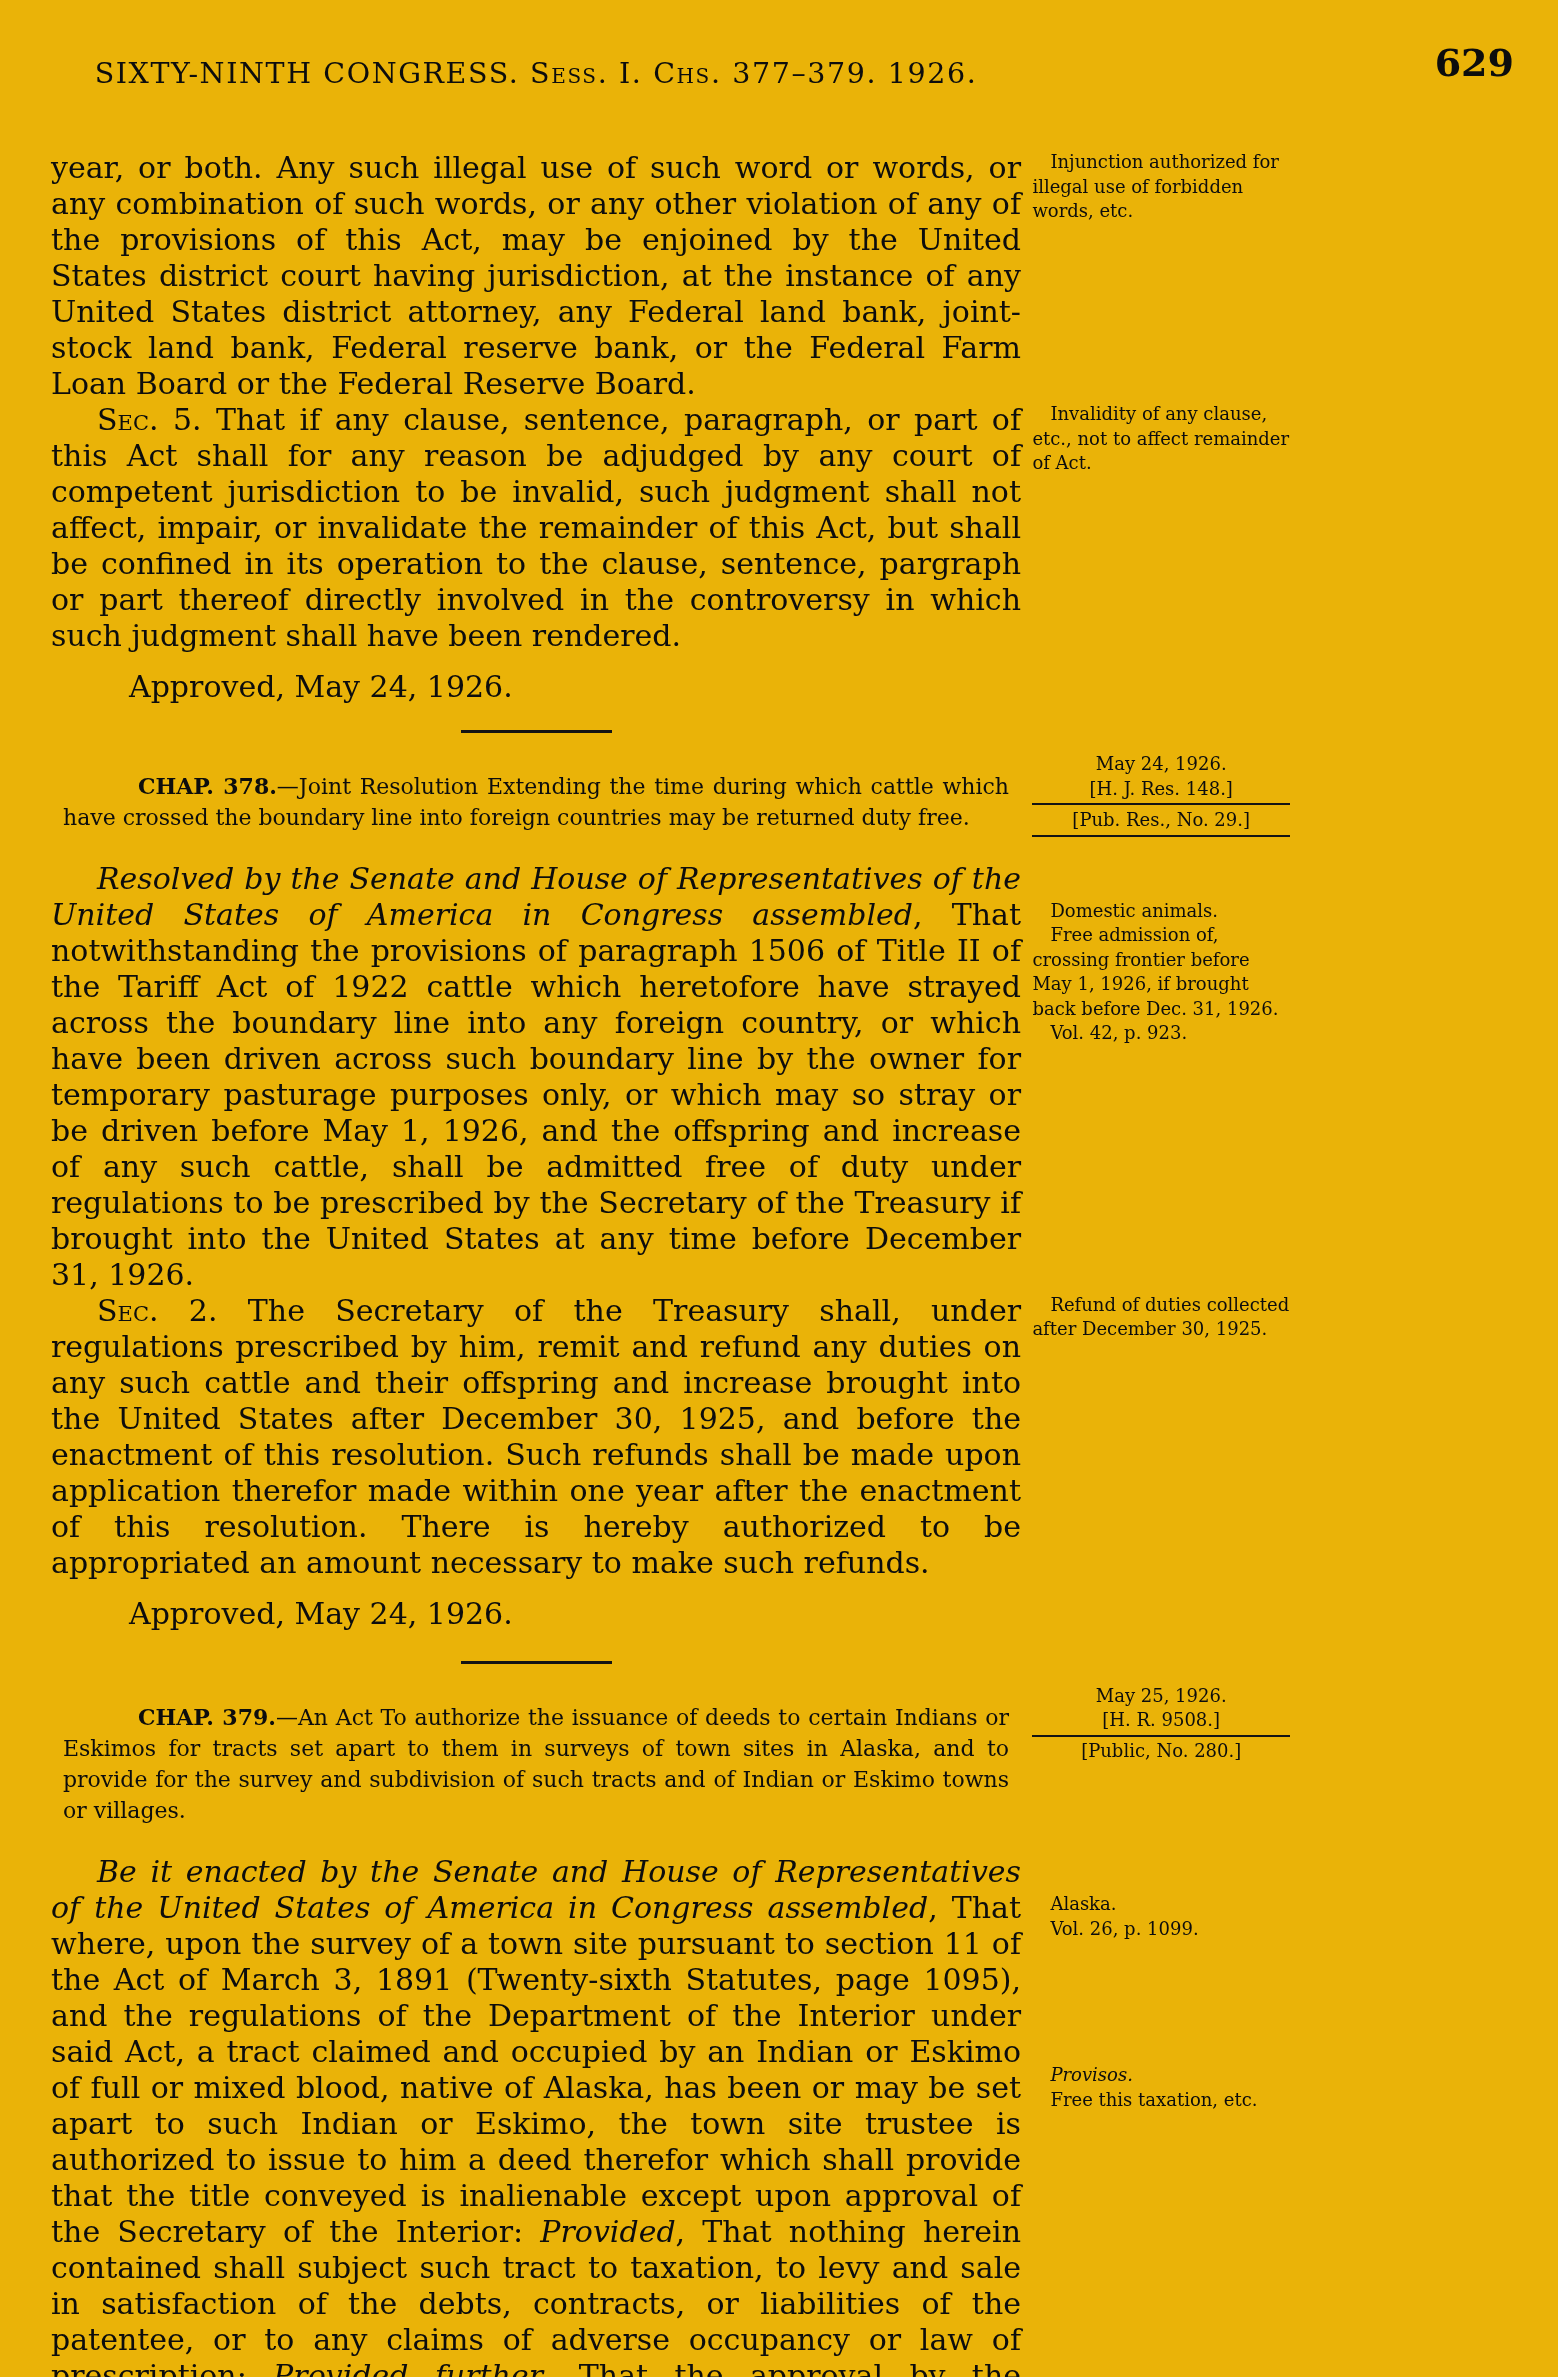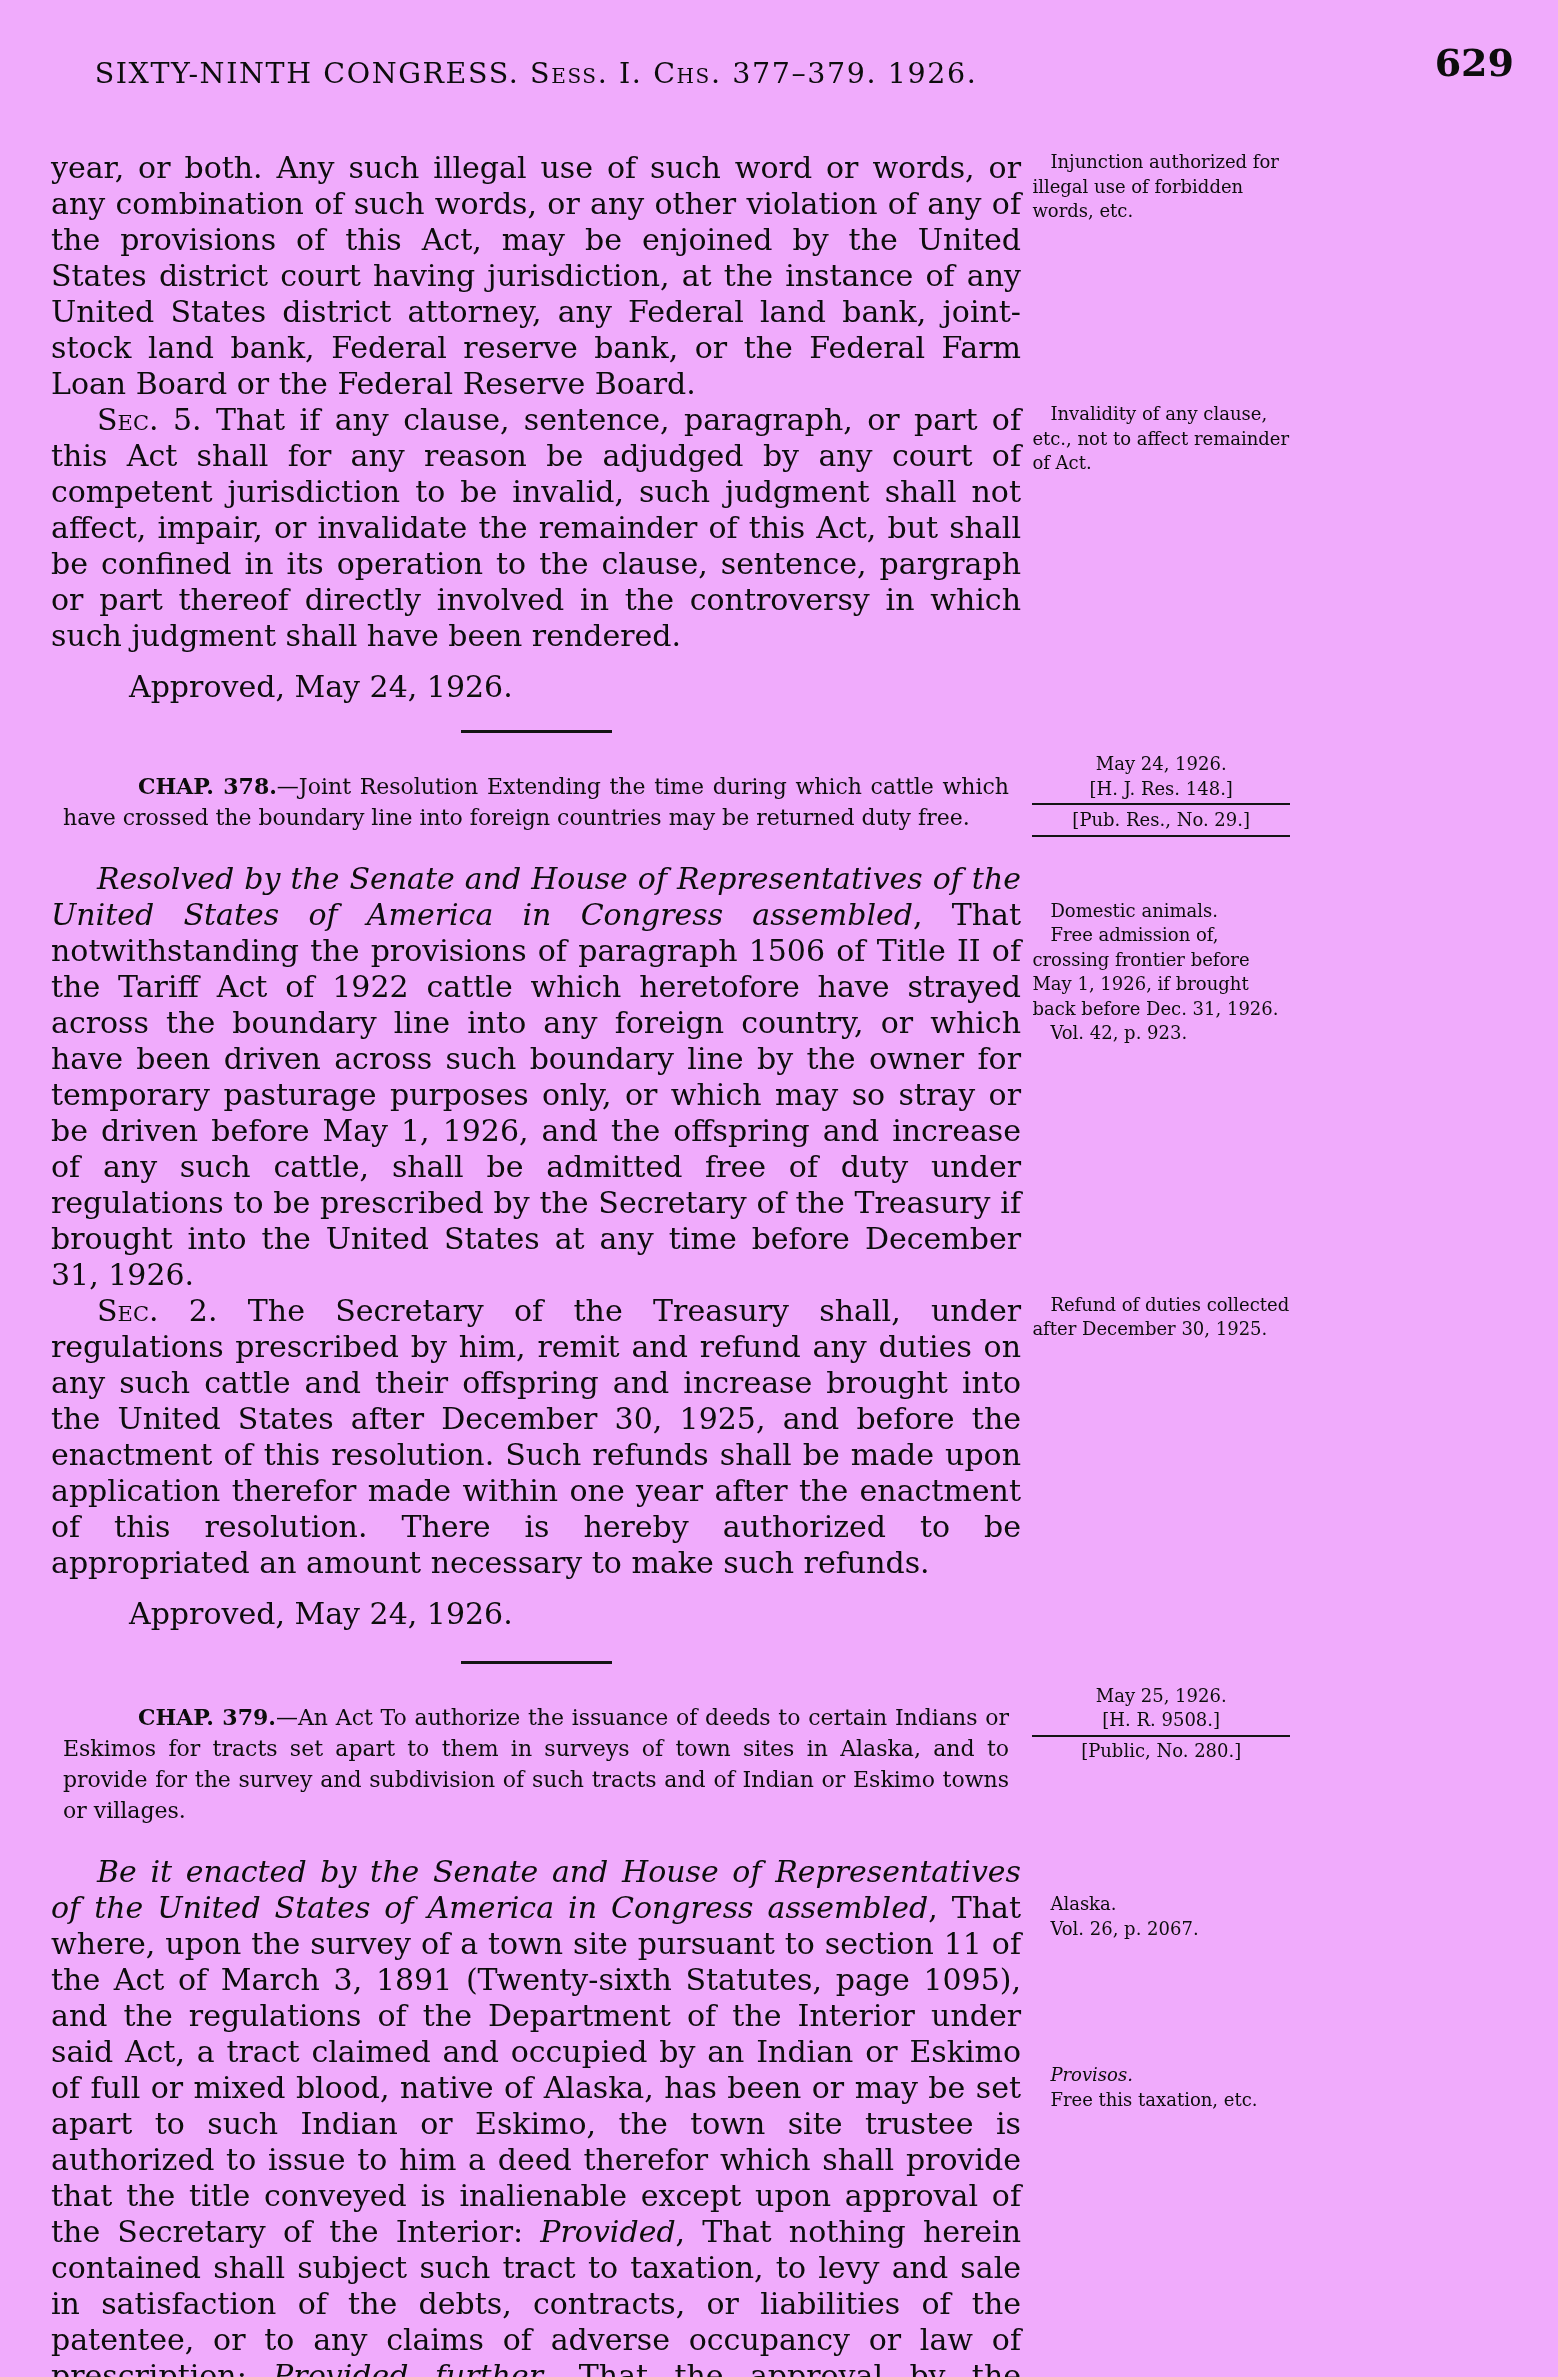--- a/index.html
+++ b/index.html
@@ -1,21 +1,21 @@
 <!DOCTYPE html>
 <html style="font-size:13px"><head>
 <meta charset="utf-8">
 <style>
   html, body { margin: 0; padding: 0; background: #e8e8e4; }
   .page {
     position: relative;
     width: 1559px;
     height: 2377px;
     margin: 0 auto;
-    background: #f0abfc;
+    background: #eab308;
     color: #0d0d0d;
     font-family: "DejaVu Serif", "Liberation Serif", serif;
     box-sizing: border-box;
     padding-top: 57px;
     overflow: hidden;
   }
   .page-header {
     position: relative;
     width: 970px;
     margin-left: 51px;
@@ -200,21 +200,21 @@
 
   <div class="heading-gap"></div>
 
   <div class="row">
     <div class="main">
       <p class="body-par"><span class="it">Be it enacted by the Senate and House of Representatives of the United States of America in Congress assembled</span><span>, That where, upon the survey of a town site pursuant to section 11 of the Act of March 3, 1891 (Twenty-sixth Statutes, page 1095), and the regulations of the Department of the Interior under said Act, a tract claimed and occupied by an Indian or Eskimo of full or mixed blood, native of Alaska, has been or may be set apart to such Indian or Eskimo, the town site trustee is authorized to issue to him a deed therefor which shall provide that the title conveyed is inalienable except upon approval of the Secretary of the Interior: </span><span class="it">Provided</span><span>, That nothing herein contained shall subject such tract to taxation, to levy and sale in satisfaction of the debts, contracts, or liabilities of the patentee, or to any claims of adverse occupancy or law of prescription: </span><span class="it">Provided further</span><span>, That the approval by the Secretary of the</span></p>
     </div>
     <div class="notes">
       <div class="notes-offset-1line">
         <p class="note">Alaska.</p>
-        <p class="note vol-gap">Vol. 26, p. 2067.</p>
+        <p class="note vol-gap">Vol. 26, p. 1099.</p>
         <div class="provisos-block">
           <p class="note it">Provisos.</p>
           <p class="note">Free this taxation, etc.</p>
         </div>
       </div>
     </div>
   </div>
 
 </div>
 

